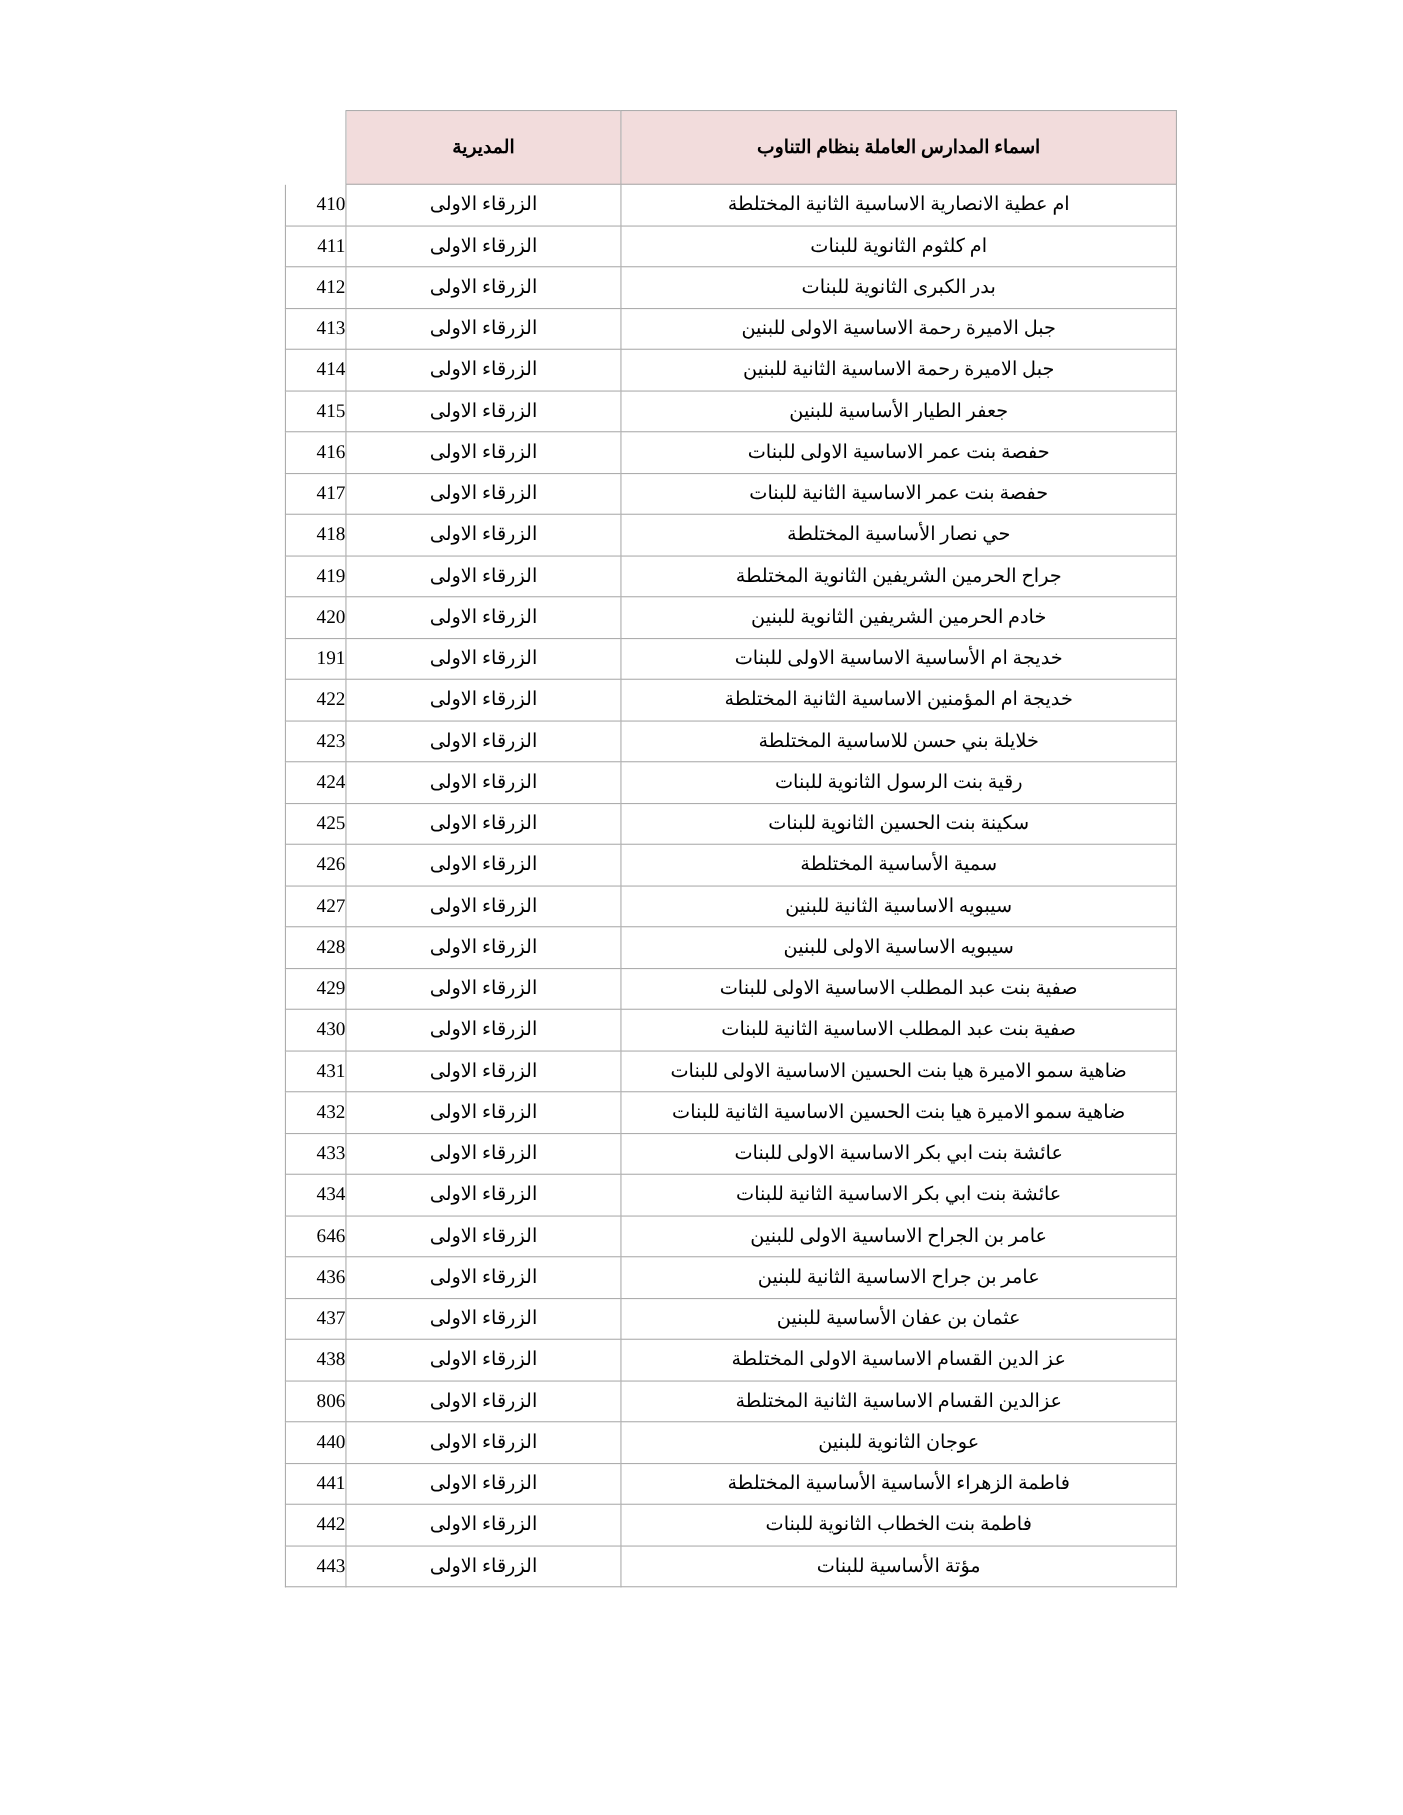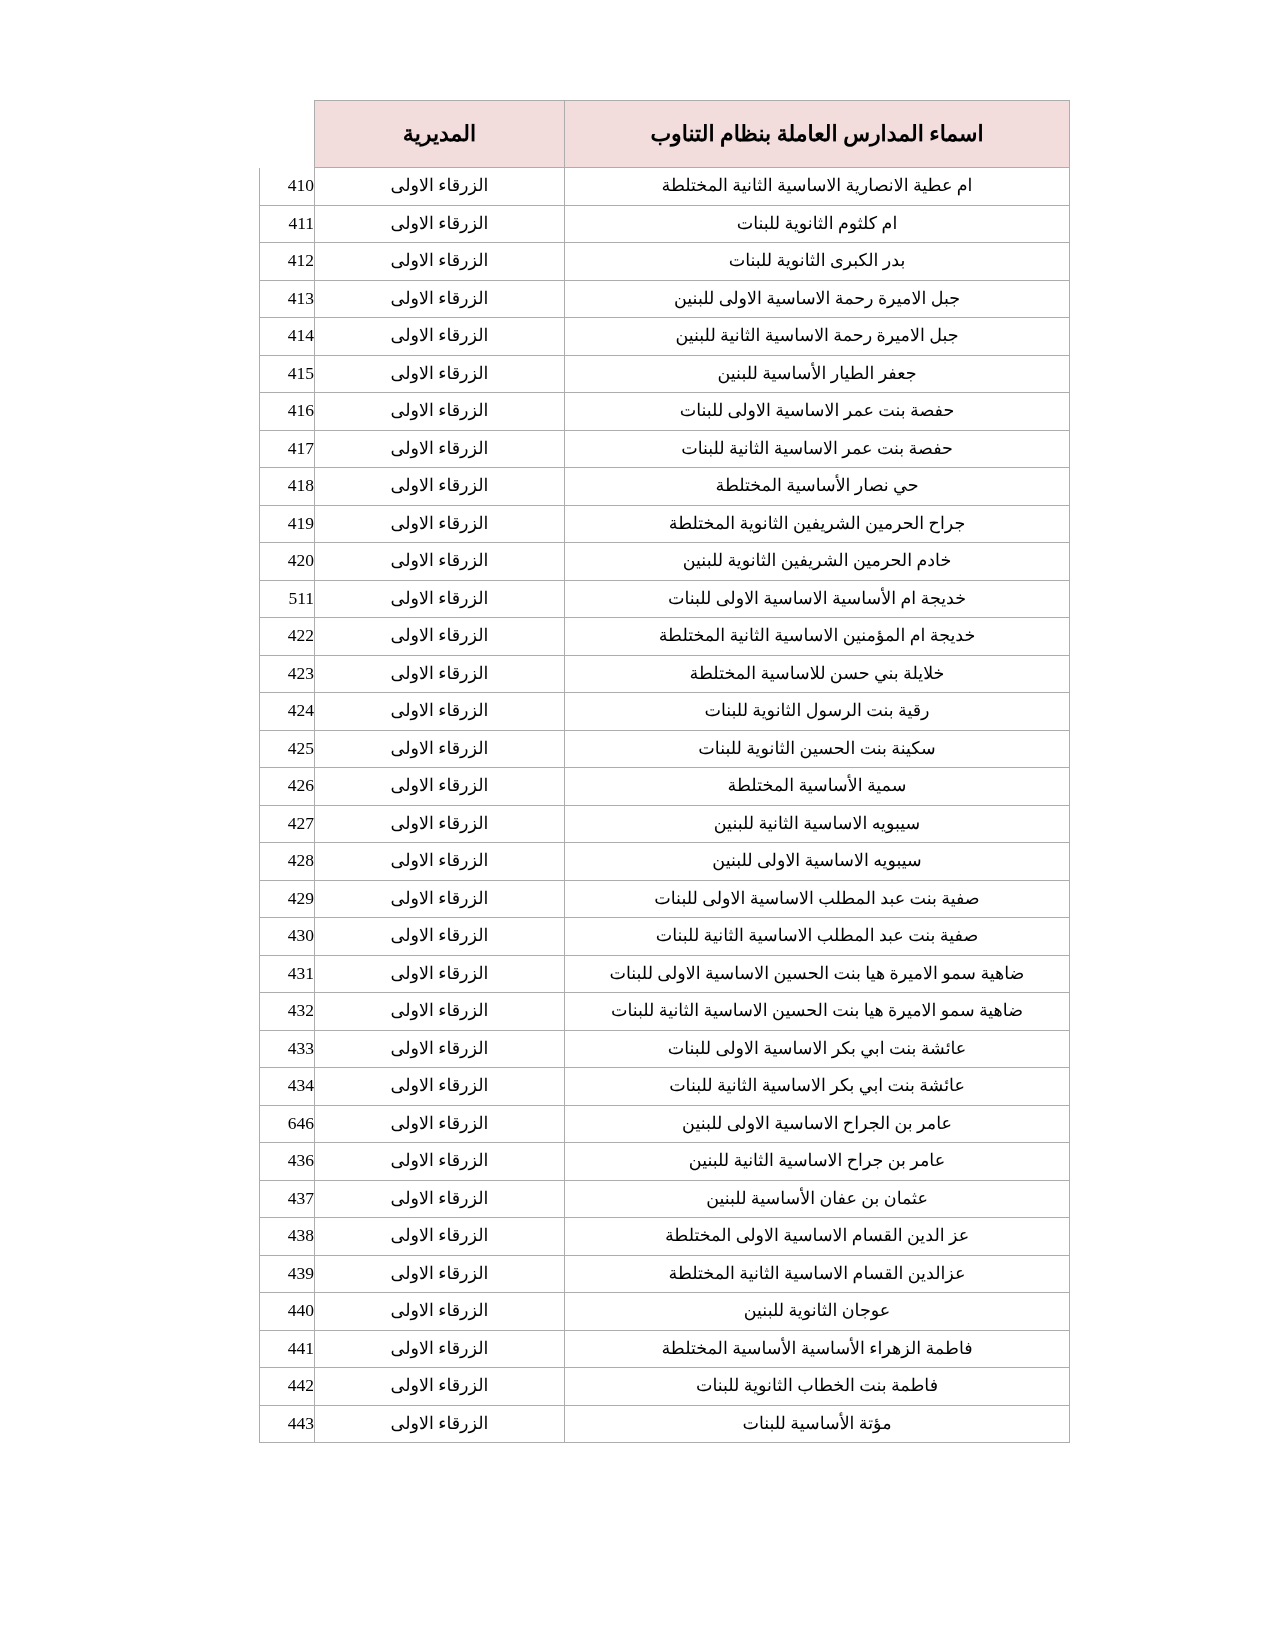--- a/index.html
+++ b/index.html
@@ -37,21 +37,21 @@
     vertical-align: middle;
   }
   
   col.c-num   { width: 55px; }
   col.c-dir   { width: 250px; }
   col.c-name  { width: 505px; }
 
   thead th {
     background: #f2dcdc;
     font-weight: bold;
-    font-size: 22px;
+    font-size: 17px;
     height: 66px;
     text-align: center;
     line-height: 1.3;
   }
   thead th.blank {
     background: #ffffff;
     border: 1px solid #ffffff;
   }
   tbody td {
     height: 36.5px;
@@ -141,21 +141,21 @@
             <td class="num">419</td>
           </tr>
           <tr>
             <td class="name">خادم الحرمين الشريفين الثانوية للبنين</td>
             <td class="dir">الزرقاء الاولى</td>
             <td class="num">420</td>
           </tr>
           <tr>
             <td class="name">خديجة ام الأساسية الاساسية الاولى للبنات</td>
             <td class="dir">الزرقاء الاولى</td>
-            <td class="num">511</td>
+            <td class="num">191</td>
           </tr>
           <tr>
             <td class="name">خديجة ام المؤمنين الاساسية الثانية المختلطة</td>
             <td class="dir">الزرقاء الاولى</td>
             <td class="num">422</td>
           </tr>
           <tr>
             <td class="name">خلايلة بني حسن للاساسية المختلطة</td>
             <td class="dir">الزرقاء الاولى</td>
             <td class="num">423</td>
@@ -231,21 +231,21 @@
             <td class="num">437</td>
           </tr>
           <tr>
             <td class="name">عز الدين القسام الاساسية الاولى المختلطة</td>
             <td class="dir">الزرقاء الاولى</td>
             <td class="num">438</td>
           </tr>
           <tr>
             <td class="name">عزالدين القسام الاساسية الثانية المختلطة</td>
             <td class="dir">الزرقاء الاولى</td>
-            <td class="num">439</td>
+            <td class="num">806</td>
           </tr>
           <tr>
             <td class="name">عوجان الثانوية للبنين</td>
             <td class="dir">الزرقاء الاولى</td>
             <td class="num">440</td>
           </tr>
           <tr>
             <td class="name">فاطمة الزهراء الأساسية الأساسية المختلطة</td>
             <td class="dir">الزرقاء الاولى</td>
             <td class="num">441</td>

